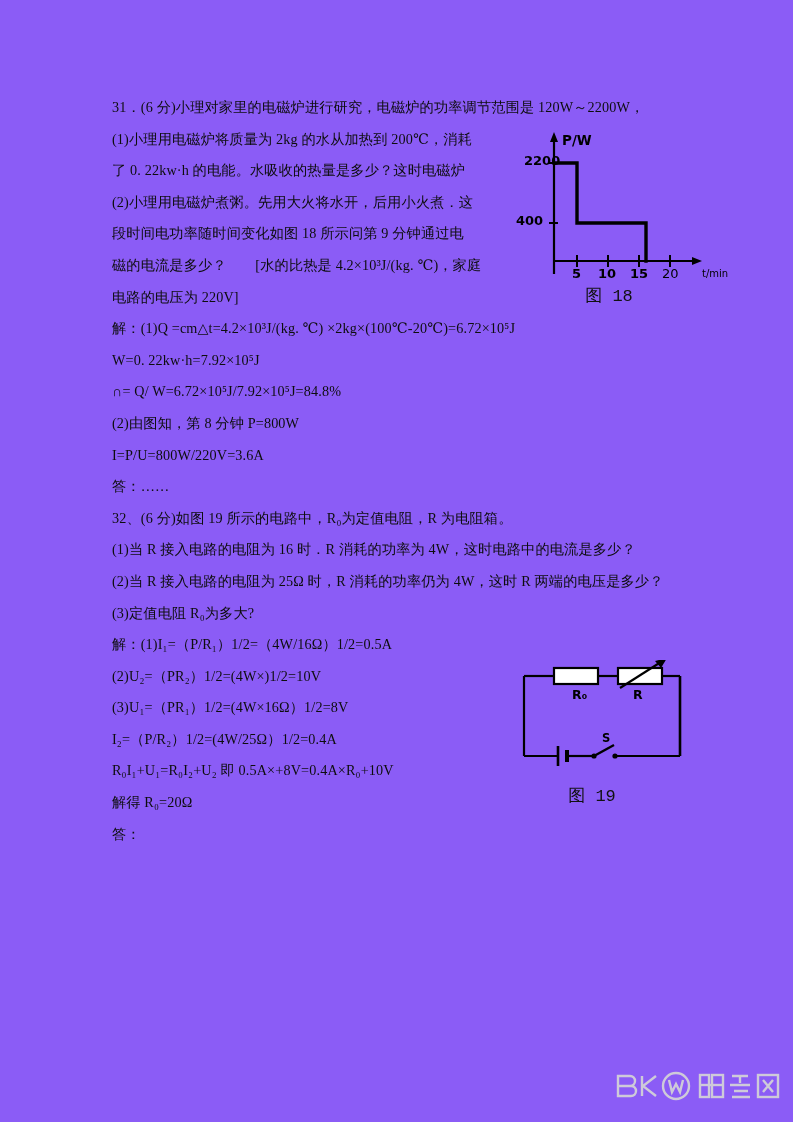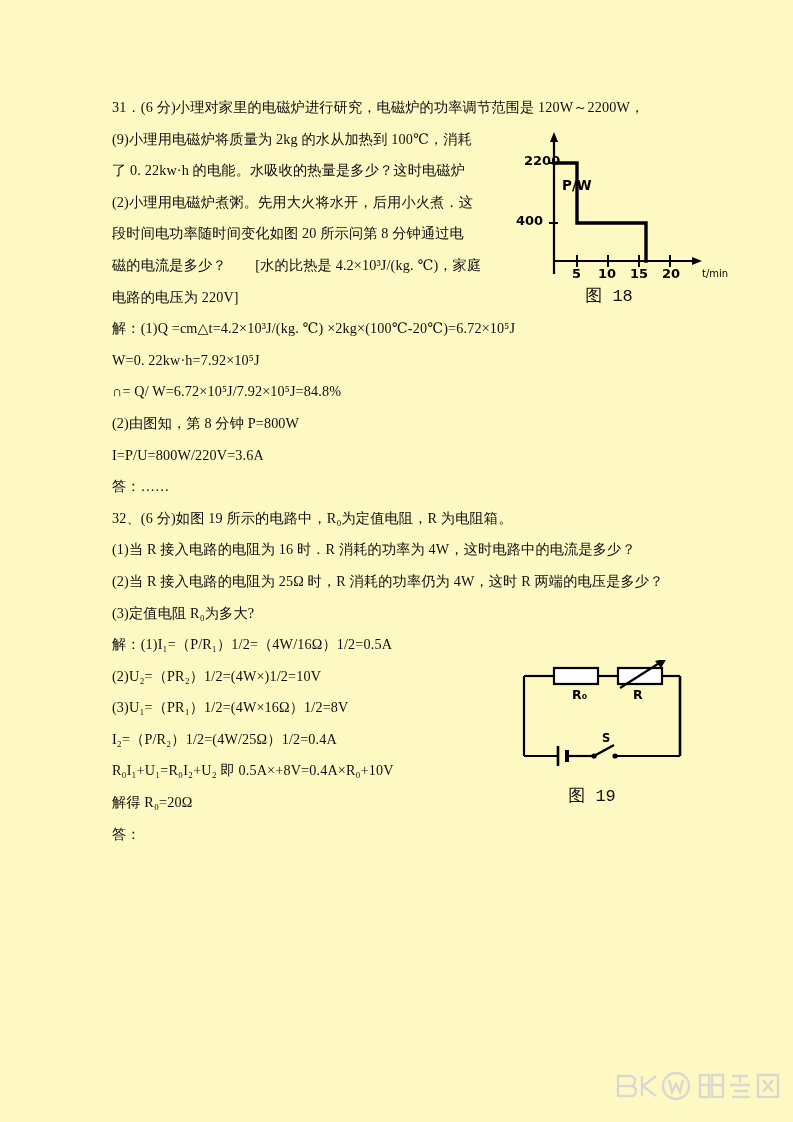--- a/index.html
+++ b/index.html
@@ -13,21 +13,21 @@
     position: relative;
     font-family: "Liberation Serif", "DejaVu Serif", serif;
     color: #000000;
     overflow: hidden;
   }
   .page {
     position: absolute;
     left: 0; top: 0;
     width: 793px;
     height: 1122px;
-    background: #fef9c3;
+    background: #8b5cf6;
   }
   
   .content {
     position: absolute;
     left: 112px;
     top: 92px;
     width: 570px;
   }
   .line {
     font-size: 14.2px;
@@ -75,24 +75,24 @@
   }
 </style>
 </head>
 <body>
 
 <div class="page">
 
   <div class="content">
 
     <div class="line">31．(6 分)小理对家里的电磁炉进行研究，电磁炉的功率调节范围是 120W～2200W，</div>
-    <div class="line">(9)小理用电磁炉将质量为 2kg 的水从加热到 100℃，消耗</div>
+    <div class="line">(1)小理用电磁炉将质量为 2kg 的水从加热到 200℃，消耗</div>
     <div class="line">了 0. 22kw·h 的电能。水吸收的热量是多少？这时电磁炉</div>
     <div class="line">(2)小理用电磁炉煮粥。先用大火将水开，后用小火煮．这</div>
-    <div class="line">段时间电功率随时间变化如图 20 所示问第 8 分钟通过电</div>
+    <div class="line">段时间电功率随时间变化如图 18 所示问第 9 分钟通过电</div>
     <div class="line">磁的电流是多少？　　[水的比热是 4.2×10³J/(kg. ℃)，家庭</div>
     <div class="line">电路的电压为 220V]</div>
 
     <div class="line">解：(1)Q =cm△t=4.2×10³J/(kg. ℃) ×2kg×(100℃-20℃)=6.72×10⁵J</div>
     <div class="line">W=0. 22kw·h=7.92×10⁵J</div>
     <div class="line">∩= Q/ W=6.72×10⁵J/7.92×10⁵J=84.8%</div>
     <div class="line">(2)由图知，第 8 分钟 P=800W</div>
     <div class="line">I=P/U=800W/220V=3.6A</div>
     <div class="line">答：……</div>
 
@@ -124,27 +124,27 @@
 
       <line x1="71" y1="129" x2="71" y2="141" stroke="#000" stroke-width="2"></line>
       <line x1="102" y1="129" x2="102" y2="141" stroke="#000" stroke-width="2"></line>
       <line x1="133" y1="129" x2="133" y2="141" stroke="#000" stroke-width="2"></line>
       <line x1="164" y1="129" x2="164" y2="141" stroke="#000" stroke-width="2"></line>
 
       <polyline points="48,37 71,37 71,97 140,97 140,135" fill="none" stroke="#000" stroke-width="3.4" stroke-linejoin="miter" stroke-linecap="square"></polyline>
     </svg>
 
     <div style="position:absolute;left:0;top:0;width:215px;height:152px;">
-      <span style="position:absolute;left:56px;top:6px;font-family:'DejaVu Sans',sans-serif;font-weight:bold;font-size:13.5px;margin-top:45px;">P/W</span>
+      <span style="position:absolute;left:56px;top:6px;font-family:'DejaVu Sans',sans-serif;font-weight:bold;font-size:13.5px;">P/W</span>
       <span style="position:absolute;left:18px;top:27px;font-family:'DejaVu Sans',sans-serif;font-weight:bold;font-size:13px;">2200</span>
       <span style="position:absolute;left:10px;top:87px;font-family:'DejaVu Sans',sans-serif;font-weight:bold;font-size:13px;">400</span>
       <span style="position:absolute;left:66px;top:140px;font-family:'DejaVu Sans',sans-serif;font-weight:bold;font-size:13px;">5</span>
       <span style="position:absolute;left:92px;top:140px;font-family:'DejaVu Sans',sans-serif;font-weight:bold;font-size:13px;">10</span>
       <span style="position:absolute;left:124px;top:140px;font-family:'DejaVu Sans',sans-serif;font-weight:bold;font-size:13px;">15</span>
-      <span style="position:absolute;left:156px;top:140px;font-family:'DejaVu Sans',sans-serif;font-weight:bold;font-size:13px;">20</span>
+      <span style="position:absolute;left:156px;top:140px;font-family:'DejaVu Sans',sans-serif;font-weight:normal;font-size:13px;">20</span>
       <span style="position:absolute;left:196px;top:142px;font-family:'DejaVu Sans',sans-serif;font-weight:normal;font-size:10px;">t/min</span>
     </div>
 
     <div class="fig-caption" style="position:absolute;left:58px;top:158px;width:90px;">图 18</div>
   </div>
 
   <div class="fig19">
     <svg width="200" height="120" viewBox="0 0 200 120">
 
       <line x1="12" y1="16" x2="42" y2="16" stroke="#000" stroke-width="2.2"></line>

